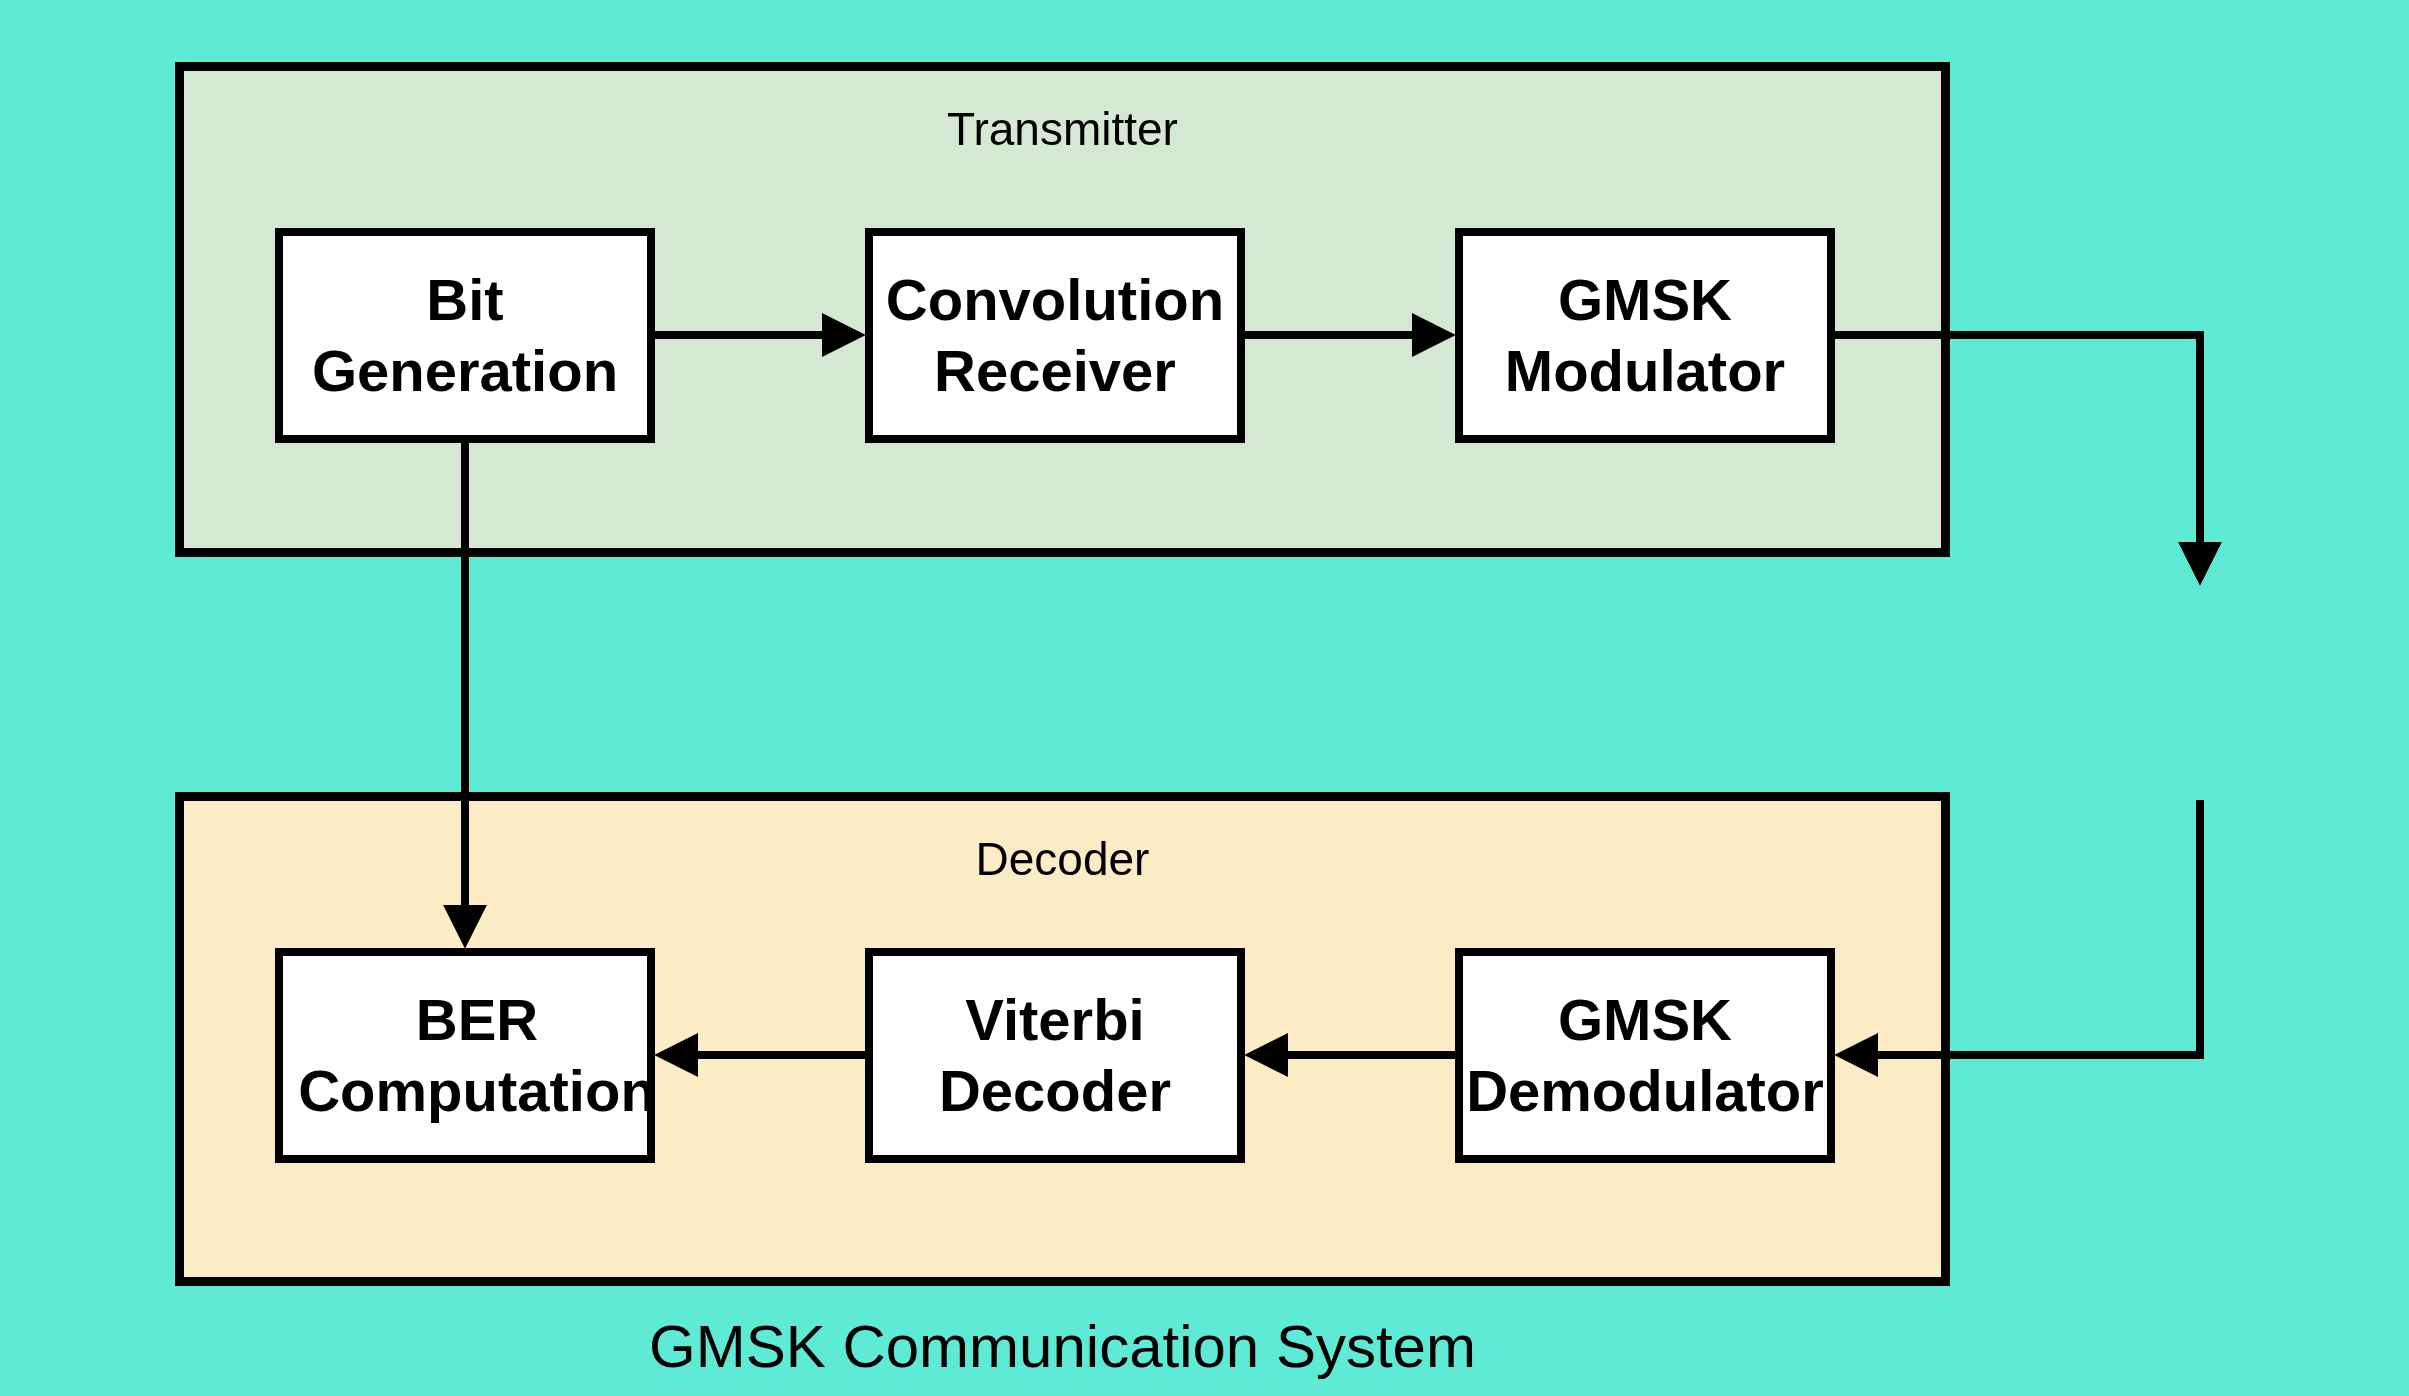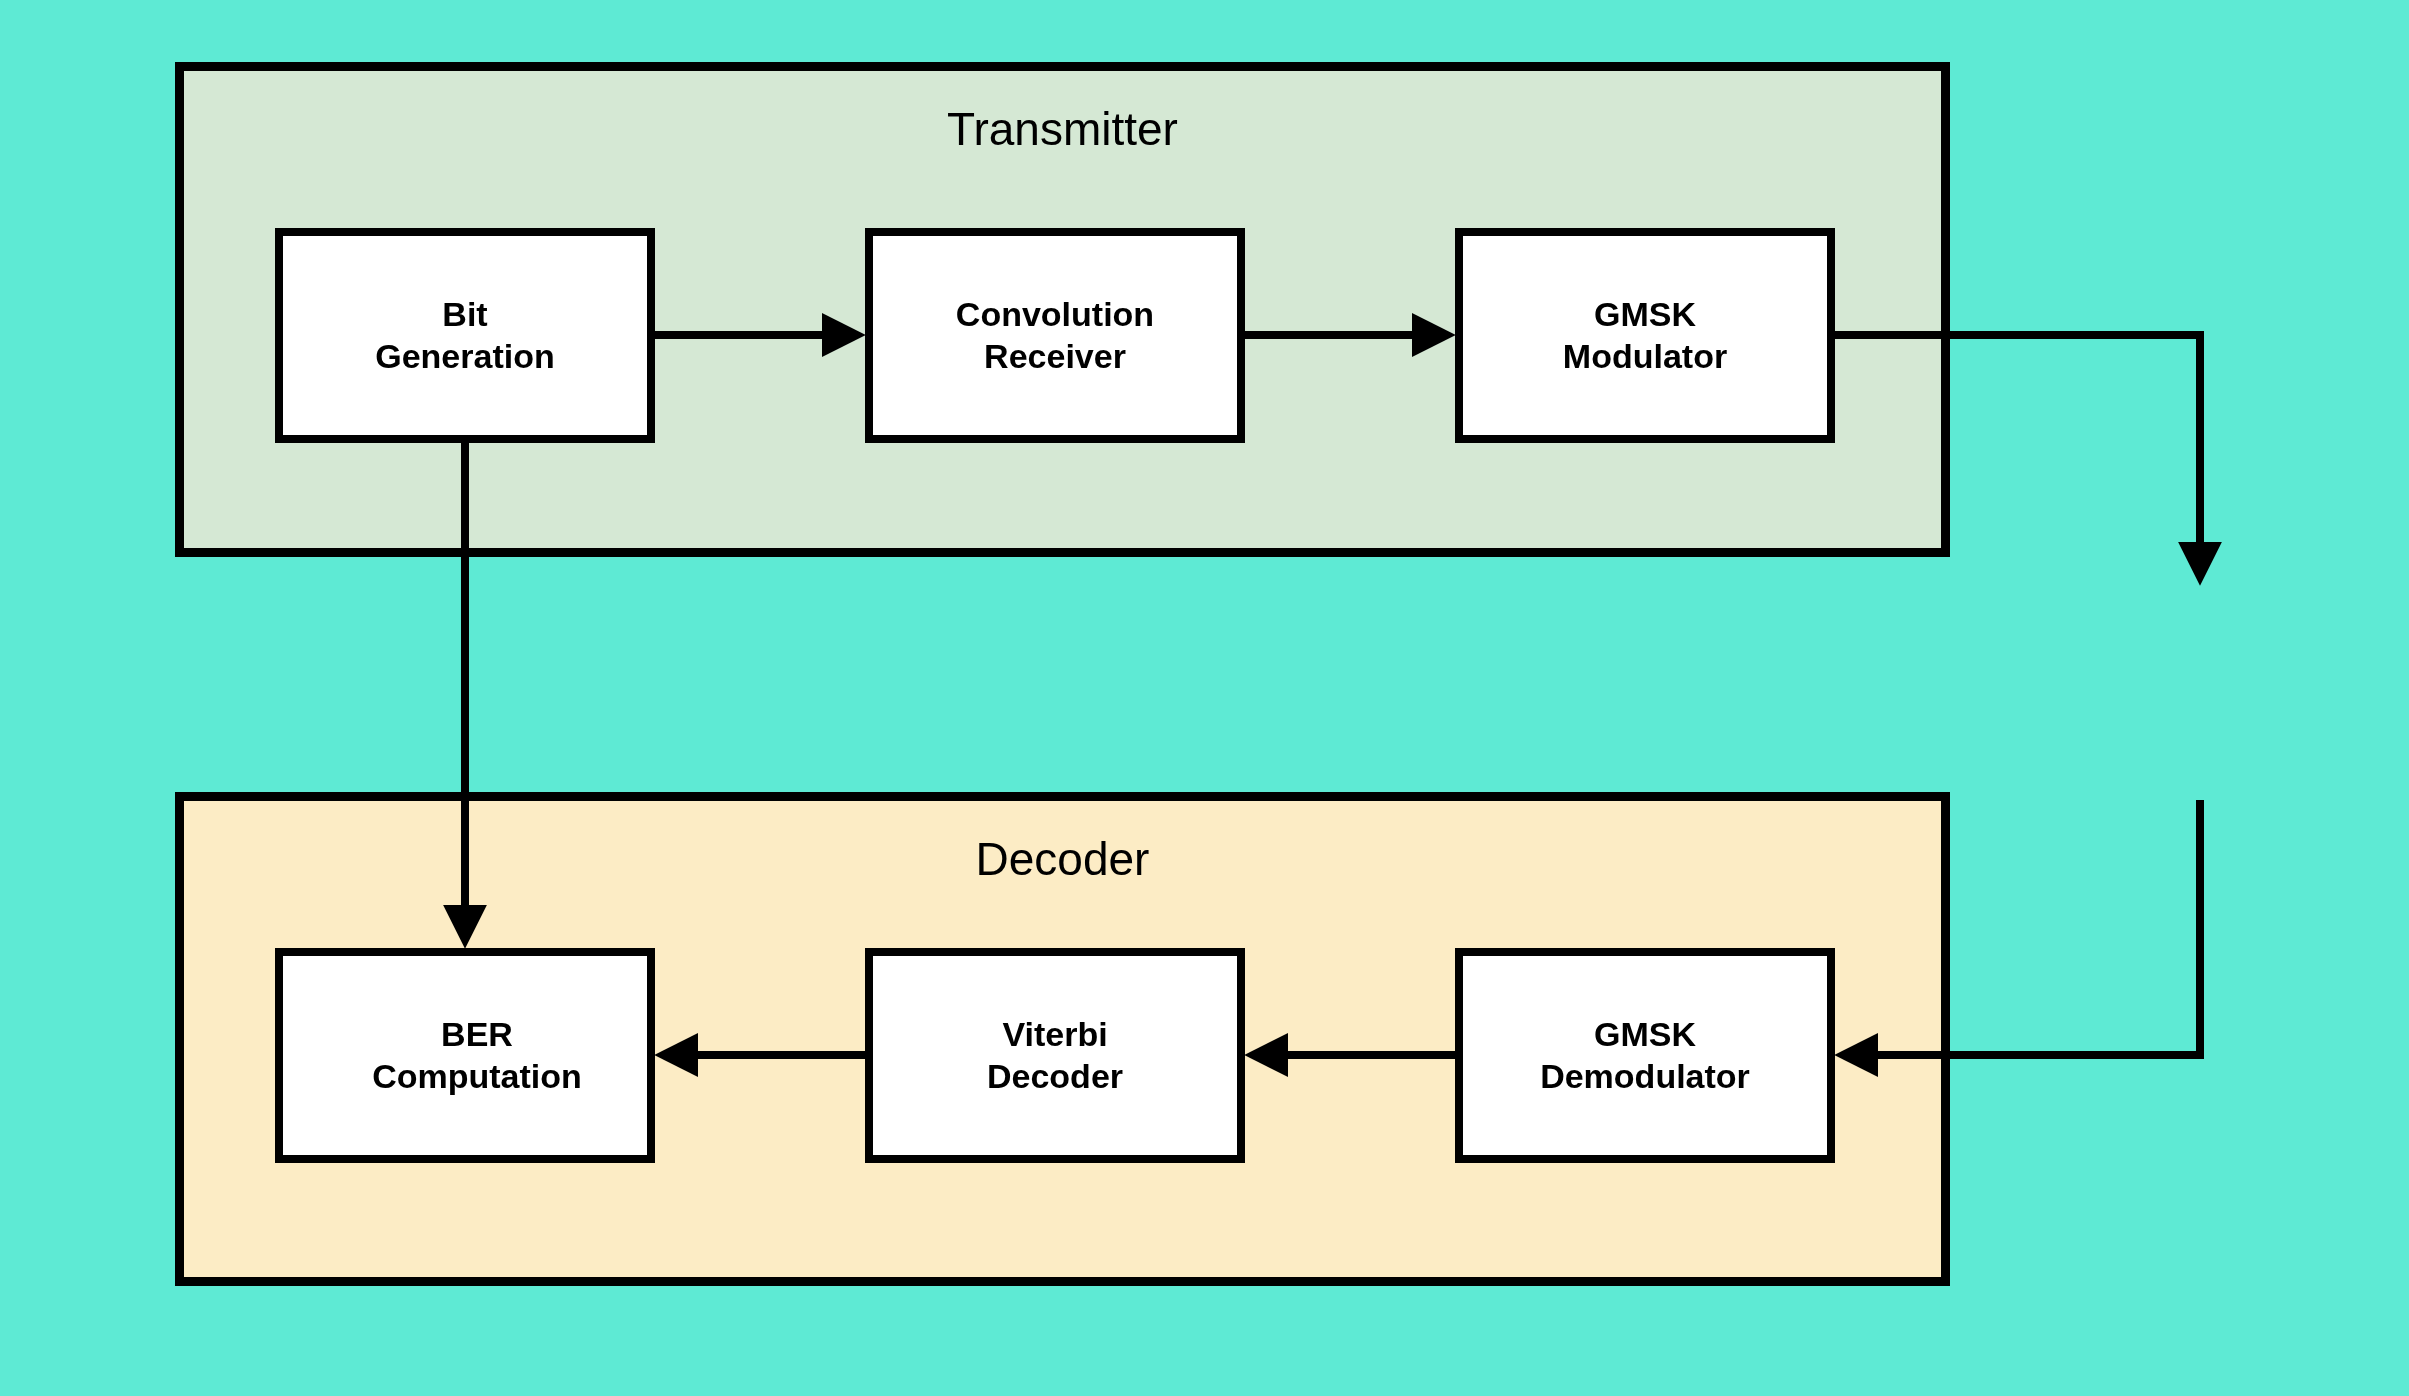--- a/index.html
+++ b/index.html
@@ -26,21 +26,21 @@
   .node{
     position:absolute;
     box-sizing:border-box;
     width:380px;height:215px;
     background:#ffffff;
     border:8px solid #000000;
     display:flex;
     align-items:center;
     justify-content:center;
     text-align:center;
-    font-size:34px;
+    font-size:58px;
     font-weight:700;
     line-height:1.22;
     color:#000000;
     white-space:pre-line;
   }
   .edges-layer{
     position:absolute;
     left:0;top:0;
     width:2409px;height:1396px;
     pointer-events:none;
@@ -103,14 +103,15 @@
 
     <path d="M2200,800 L2200,1055 L1843,1055" stroke="#000000" stroke-width="8" fill="none" marker-end="url(#arrow)"></path>
 
     <path d="M1455,1055 L1253,1055" stroke="#000000" stroke-width="8" fill="none" marker-end="url(#arrow)"></path>
 
     <path d="M865,1055 L663,1055" stroke="#000000" stroke-width="8" fill="none" marker-end="url(#arrow)"></path>
 
     <path d="M465,443 L465,940" stroke="#000000" stroke-width="8" fill="none" marker-end="url(#arrow)"></path>
   </svg>
 
+  <div class="caption">GMSK Communication System</div>
 
 </div>
 
 </body></html>

